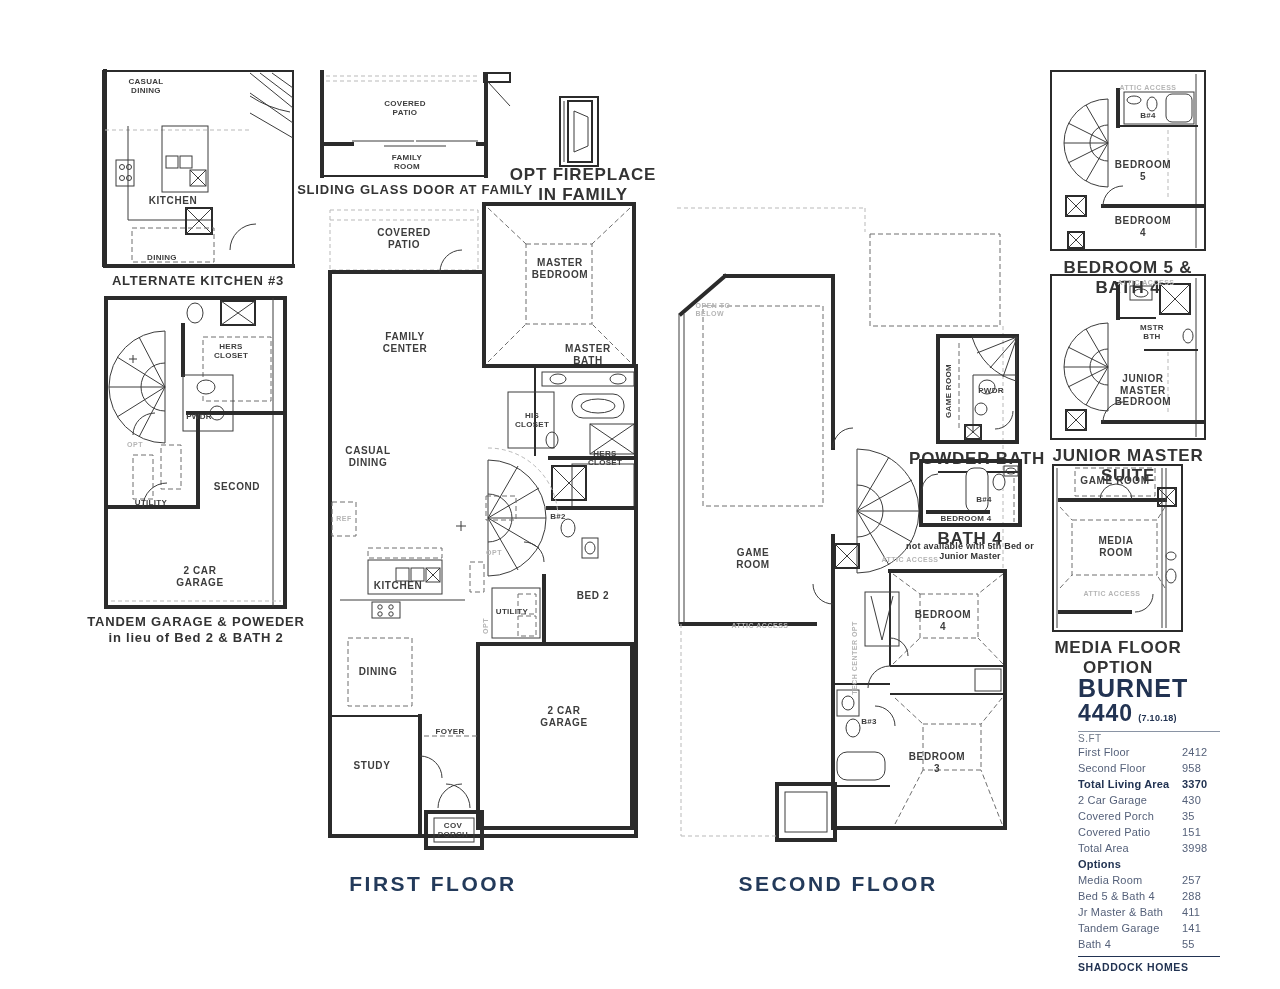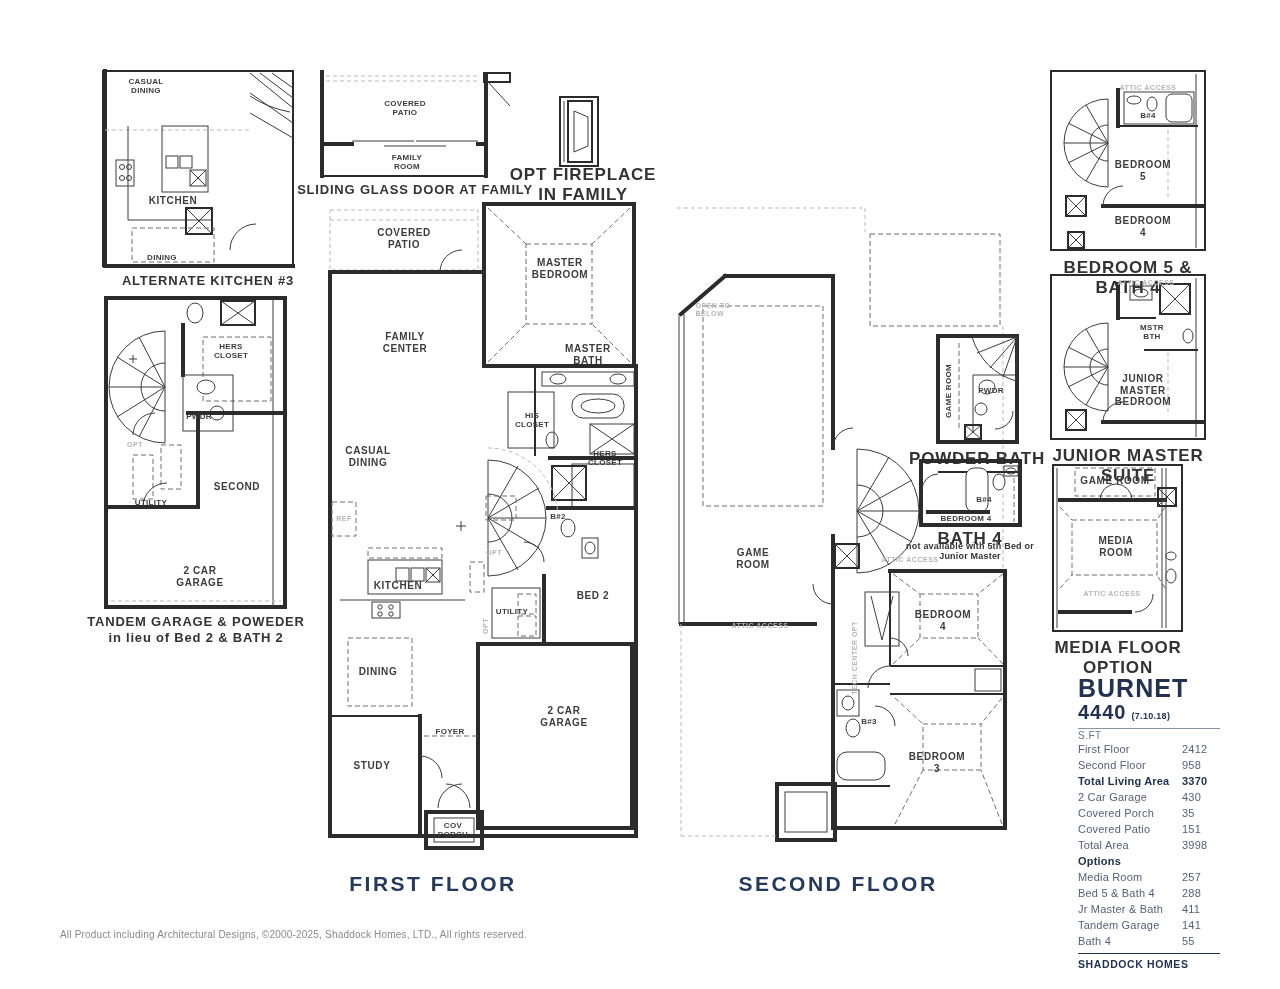--- a/index.html
+++ b/index.html
@@ -23,21 +23,21 @@
   .lbl.vert{transform:translate(-50%,-50%) rotate(-90deg);}
   .cap{position:absolute;transform:translateX(-50%);text-align:center;
        font-size:13px;font-weight:bold;color:#333;letter-spacing:.8px;white-space:pre-line;}
   .cap.sm{font-size:17px;}
   .cap.note{font-size:9px;letter-spacing:.2px;}
   .floor-title{position:absolute;transform:translateX(-50%);font-size:21px;font-weight:bold;
        color:#233a5a;letter-spacing:2.5px;}
   
   #info{position:absolute;left:1078px;top:676px;width:142px;color:#223352;}
   #info .ttl{font-size:25px;font-weight:bold;letter-spacing:1px;line-height:1;}
-  #info .mdl{font-size:20px;font-weight:bold;letter-spacing:1px;line-height:1.1;}
+  #info .mdl{font-size:23px;font-weight:bold;letter-spacing:1px;line-height:1.1;}
   #info .dt{font-size:9px;font-weight:bold;letter-spacing:.3px;}
   #info hr{border:none;border-top:1.5px solid #8a94a4;margin:5px 0 1px 0;}
   #info .col{font-size:10px;color:#6b7585;text-align:left;letter-spacing:.5px;}
   .srow{display:flex;justify-content:space-between;font-size:11px;color:#55617a;
         line-height:16px;letter-spacing:.2px;}
   .srow .v{width:38px;text-align:left;}
   .srow.b{font-weight:bold;color:#223352;}
   #brand{border-top:1.5px solid #223352;margin-top:4px;padding-top:4px;
          font-size:10.5px;font-weight:bold;letter-spacing:.6px;color:#223352;}
   #copyright{position:absolute;left:60px;top:929px;font-size:10px;color:#8a8a8a;letter-spacing:.2px;}
@@ -71,21 +71,21 @@
       <line class="t" x1="86" y1="140" x2="112" y2="166"></line>
       <line class="t" x1="112" y1="140" x2="86" y2="166"></line>
       <rect class="dk" x="32" y="160" width="82" height="34"></rect>
       <path class="t" d="M130,182 A26,26 0 0 1 156,156"></path>
     </svg>
     <div class="lbl xs" style="left:46px;top:18px">CASUAL
 DINING</div>
     <div class="lbl" style="left:73px;top:133px">KITCHEN</div>
     <div class="lbl xs" style="left:62px;top:190px">DINING</div>
   </div>
-  <div class="cap" style="left:208px;top:273px">ALTERNATE KITCHEN #3</div>
+  <div class="cap" style="left:198px;top:273px">ALTERNATE KITCHEN #3</div>
 
   <div class="panel" style="left:318px;top:68px;width:195px;height:110px">
     <svg viewBox="0 0 195 110">
       <line class="w" x1="4" y1="4" x2="4" y2="108"></line>
       <line class="d" x1="8" y1="8" x2="162" y2="8"></line>
       <line class="d" x1="8" y1="13" x2="162" y2="13"></line>
       <line class="w" x1="168" y1="6" x2="168" y2="76"></line>
       <rect class="m" x="166" y="5" width="26" height="9"></rect>
       <line class="t" x1="170" y1="14" x2="192" y2="38"></line>
       <line class="w" x1="4" y1="76" x2="34" y2="76"></line>
@@ -521,15 +521,14 @@
       <span>Tandem Garage</span>
         <span class="v">141</span>
       </div>
     <div class="srow">
       <span>Bath 4</span>
         <span class="v">55</span>
       </div>
     <div id="brand">SHADDOCK HOMES</div>
   </div>
 
-  <div id="copyright">All Product including Architectural Designs, ©2000-2025, Shaddock Homes, LTD., All rights reserved.</div>
 
 </div>
 
 </body></html>

